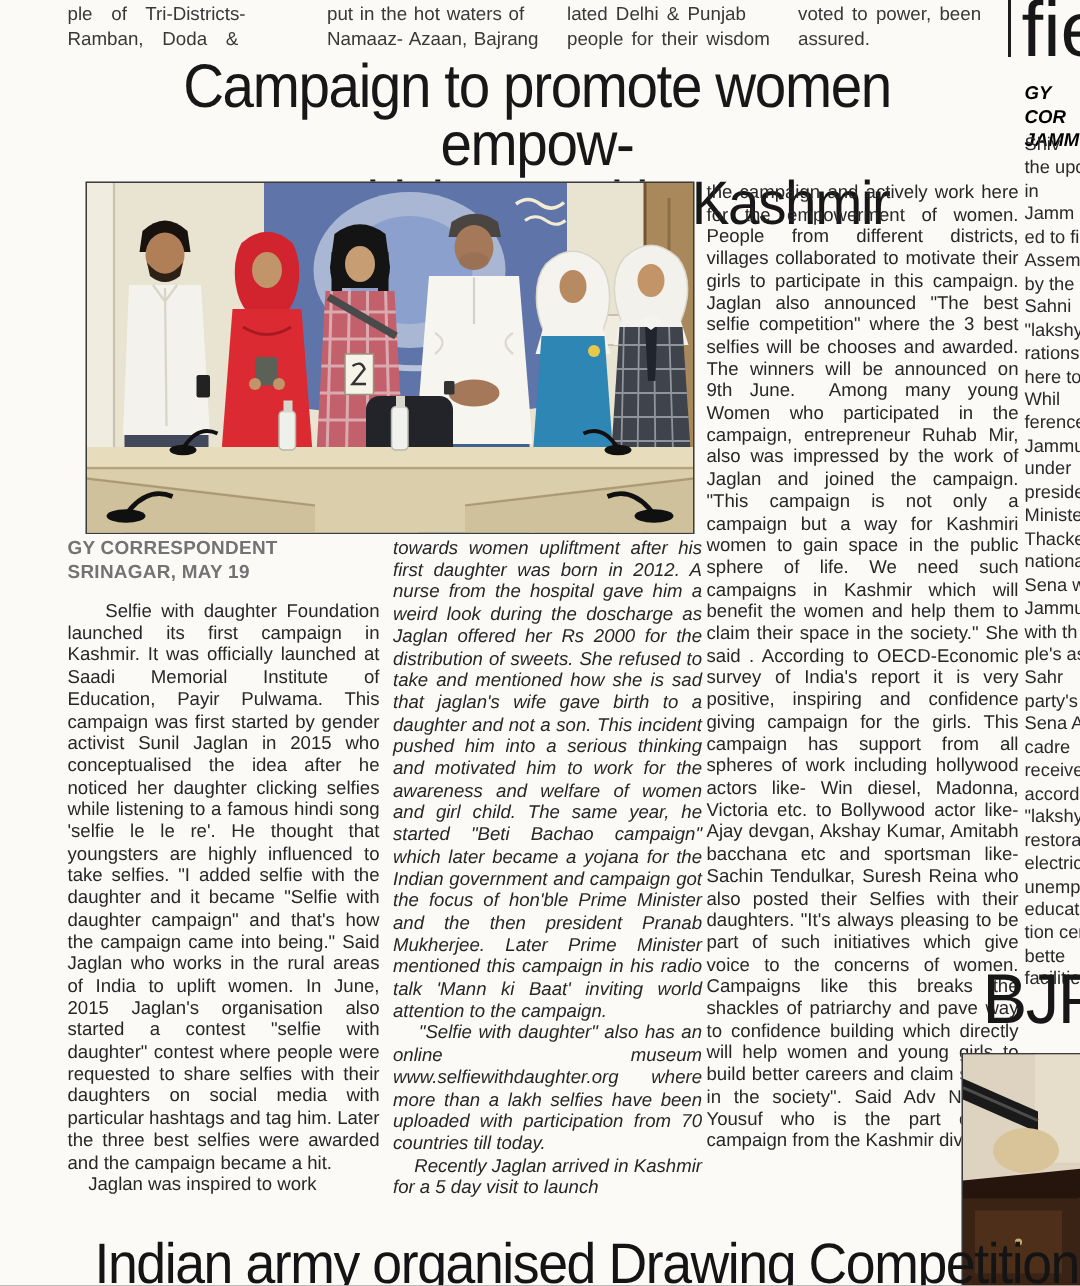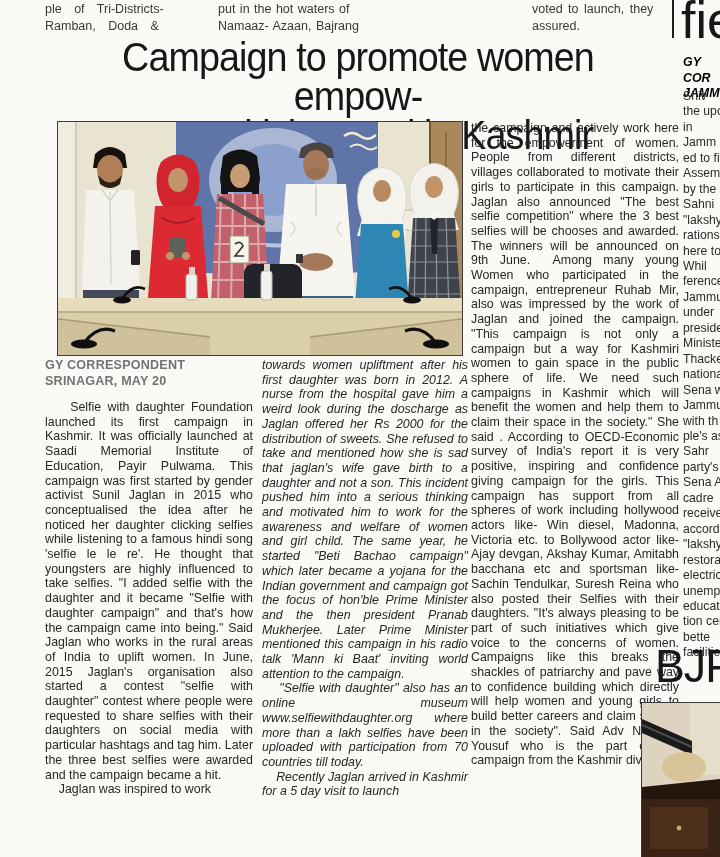--- a/index.html
+++ b/index.html
@@ -53,21 +53,23 @@
 </style>
 </head>
 <body>
 
 <div class="page">
 
   <div class="frag f1">ple of Tri-Districts-
 Ramban, Doda &amp;</div>
   <div class="frag f2">put in the hot waters of
 Namaaz- Azaan, Bajrang</div>
-  <div class="frag f4">voted to launch, they
+  <div class="frag f3">lated Delhi &amp; Punjab
+people for their wisdom</div>
+  <div class="frag f4">voted to power, been
 assured.</div>
   <div class="vrule"></div>
 
   <div class="headline">
     <span style="display:block">Campaign to promote women empow-</span>
     <span style="display:block">erment kickstarted in Kashmir</span>
   </div>
 
   <div class="photo">
     <svg width="404" height="233" viewBox="0 0 404 233">
@@ -208,21 +210,21 @@
         <ellipse cx="26" cy="222" rx="13" ry="4.5"></ellipse>
         <path d="M26,221 q14,-19 31,-12" stroke="#101010" stroke-width="3.2" fill="none"></path>
         <ellipse cx="378" cy="222" rx="13" ry="4.5"></ellipse>
         <path d="M378,221 q-14,-19 -31,-12" stroke="#101010" stroke-width="3.2" fill="none"></path>
       </g>
     </svg>
   </div>
 
   <div class="byline-block">
     <div>GY CORRESPONDENT</div>
-    <div>SRINAGAR, MAY 20</div>
+    <div>SRINAGAR, MAY 19</div>
   </div>
 
   <div class="col c1">    Selfie with daughter Foundation launched its first campaign in Kashmir. It was officially launched at Saadi Memorial Institute of Education, Payir Pulwama. This campaign was first started by gender activist Sunil Jaglan in 2015 who conceptualised the idea after he noticed her daughter clicking selfies while listening to a famous hindi song 'selfie le le re'. He thought that youngsters are highly influenced to take selfies. "I added selfie with the daughter and it became "Selfie with daughter campaign" and that's how the campaign came into being." Said Jaglan who works in the rural areas of India to uplift women. In June, 2015 Jaglan's organisation also started a contest "selfie with daughter" contest where people were requested to share selfies with their daughters on social media with particular hashtags and tag him. Later the three best selfies were awarded and the campaign became a hit.
     Jaglan was inspired to work</div>
   <div class="col c2">towards women upliftment after his first daughter was born in 2012. A nurse from the hospital gave him a weird look during the doscharge as Jaglan offered her Rs 2000 for the distribution of sweets. She refused to take and mentioned how she is sad that jaglan's wife gave birth to a daughter and not a son. This incident pushed him into a serious thinking and motivated him to work for the awareness and welfare of women and girl child. The same year, he started "Beti Bachao campaign" which later became a yojana for the Indian government and campaign got the focus of hon'ble Prime Minister and the then president Pranab Mukherjee. Later Prime Minister mentioned this campaign in his radio talk 'Mann ki Baat' inviting world attention to the campaign.
     "Selfie with daughter" also has an online museum www.selfiewithdaughter.org where more than a lakh selfies have been uploaded with participation from 70 countries till today.
     Recently Jaglan arrived in Kashmir for a 5 day visit to launch</div>
   <div class="col c3">the campaign and actively work here for the empowerment of women. People from different districts, villages collaborated to motivate their girls to participate in this campaign. Jaglan also announced "The best selfie competition" where the 3 best selfies will be chooses and awarded. The winners will be announced on 9th June.  Among many young Women who participated in the campaign, entrepreneur Ruhab Mir, also was impressed by the work of Jaglan and joined the campaign. "This campaign is not only a campaign but a way for Kashmiri women to gain space in the public sphere of life. We need such campaigns in Kashmir which will benefit the women and help them to claim their space in the society." She said . According to OECD-Economic survey of India's report it is very positive, inspiring and confidence giving campaign for the girls. This campaign has support from all spheres of work including hollywood actors like- Win diesel, Madonna, Victoria etc. to Bollywood actor like- Ajay devgan, Akshay Kumar, Amitabh bacchana etc and sportsman like- Sachin Tendulkar, Suresh Reina who also posted their Selfies with their daughters. "It's always pleasing to be part of such initiatives which give voice to the concerns of women. Campaigns like this breaks the shackles of patriarchy and pave way to confidence building which directly will help women and young girls to build better careers and claim spaces in the society". Said Adv Nadeem Yousuf who is the part of the campaign from the Kashmir division.</div>
 
   <div class="rc-headline">fie</div>
@@ -273,14 +275,17 @@
       <polygon points="0,16 50,38 50,52 0,30" fill="#1a1a1a"></polygon>
       <line x1="0" y1="22" x2="50" y2="44" stroke="#4d4d4d" stroke-width="2"></line>
       <ellipse cx="42" cy="64" rx="22" ry="15" fill="#d9c49a"></ellipse>
       <polygon points="0,84 79,76 79,96 0,104" fill="#25150c"></polygon>
       <rect x="0" y="96" width="79" height="59" fill="#3a2314"></rect>
       <rect x="8" y="104" width="58" height="42" fill="#4d2f1a"></rect>
       <circle cx="37" cy="125" r="2.4" fill="#caa86a"></circle>
     </svg>
   </div>
 
+  <div class="bottom-headline">
+    <span>Indian army organised Drawing Competition</span>
+  </div>
 
 </div>
 
 </body></html>

